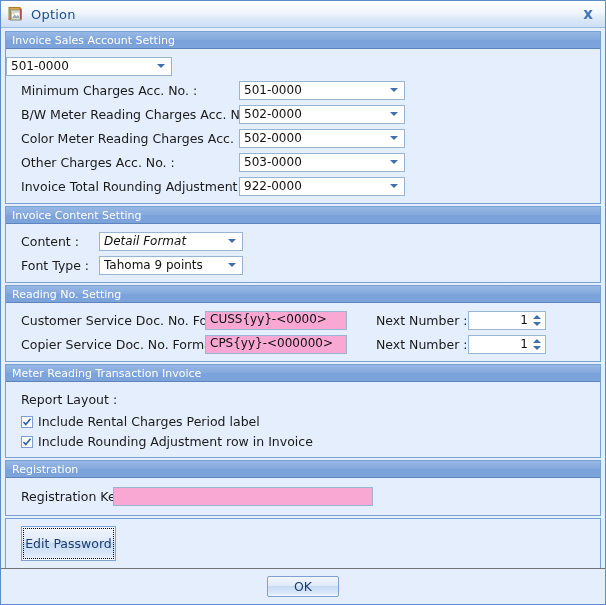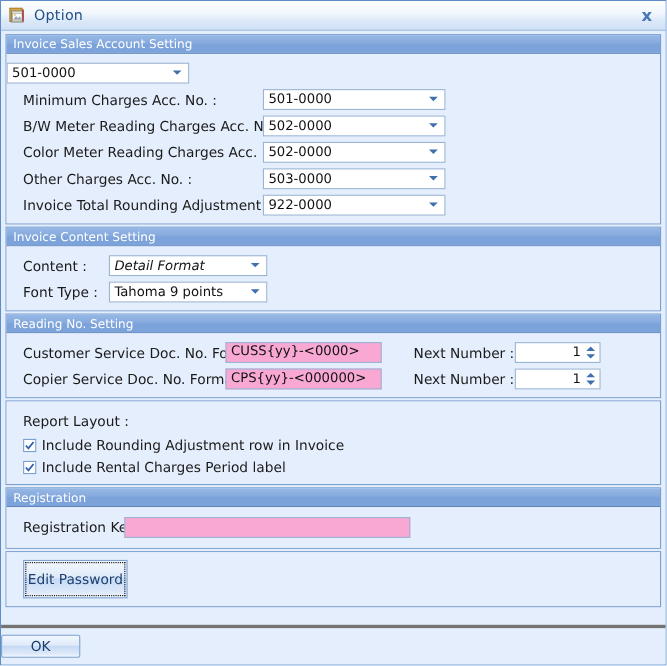--- a/index.html
+++ b/index.html
@@ -220,23 +220,24 @@
 
   .btn-edit-pw {
     width: 95px;
     height: 35px;
     margin-left: 15px;
   }
 
   .footer {
     flex: 0 0 36px;
     background: #e4eefc;
-    border-top: 3px solid #737373;
-    display: flex;
-    align-items: center;
+    border-top: 1px solid #737373;
+    display: flex;
+    align-items: center;
+    justify-content: center;
     box-sizing: border-box;
   }
   .btn-ok {
     width: 72px;
     height: 21px;
     border-radius: 2px;
   }
 
   .indent { margin-left: 15px; }
 </style>
@@ -366,44 +367,45 @@
             <span>1</span>
             <span class="sp-up"></span>
             <span class="sp-dn"></span>
           </div>
         </div>
 
       </div>
     </div>
 
     <div class="group">
+      <div class="group-header">Meter Reading Transaction Invoice</div>
       <div class="group-body" style="padding-bottom:5px;">
 
         <div class="row">
           <div class="lbl indent" style="width:92px;">Report Layout :</div>
+        </div>
+
+        <div class="chk-row">
+          <span class="chk">
+            <svg width="10" height="10" viewBox="0 0 10 10">
+              <path d="M1.5 5 L3.8 7.6 L8.5 1.8" stroke="#2f5fa8" stroke-width="1.6" fill="none"></path>
+            </svg>
+          </span>
+          <span class="chk-lbl">Include Rental Charges Period label</span>
         </div>
 
         <div class="chk-row">
           <span class="chk">
             <svg width="10" height="10" viewBox="0 0 10 10">
               <path d="M1.5 5 L3.8 7.6 L8.5 1.8" stroke="#2f5fa8" stroke-width="1.6" fill="none"></path>
             </svg>
           </span>
           <span class="chk-lbl">Include Rounding Adjustment row in Invoice</span>
         </div>
 
-        <div class="chk-row">
-          <span class="chk">
-            <svg width="10" height="10" viewBox="0 0 10 10">
-              <path d="M1.5 5 L3.8 7.6 L8.5 1.8" stroke="#2f5fa8" stroke-width="1.6" fill="none"></path>
-            </svg>
-          </span>
-          <span class="chk-lbl">Include Rental Charges Period label</span>
-        </div>
-
       </div>
     </div>
 
     <div class="group">
       <div class="group-header">Registration</div>
       <div class="group-body" style="padding:7px 0 8px 0;">
         <div class="row" style="margin-bottom:0;">
           <div class="lbl indent" style="width:92px;">Registration Key :</div>
           <div class="tbox" style="width:260px;">
             <span></span>

